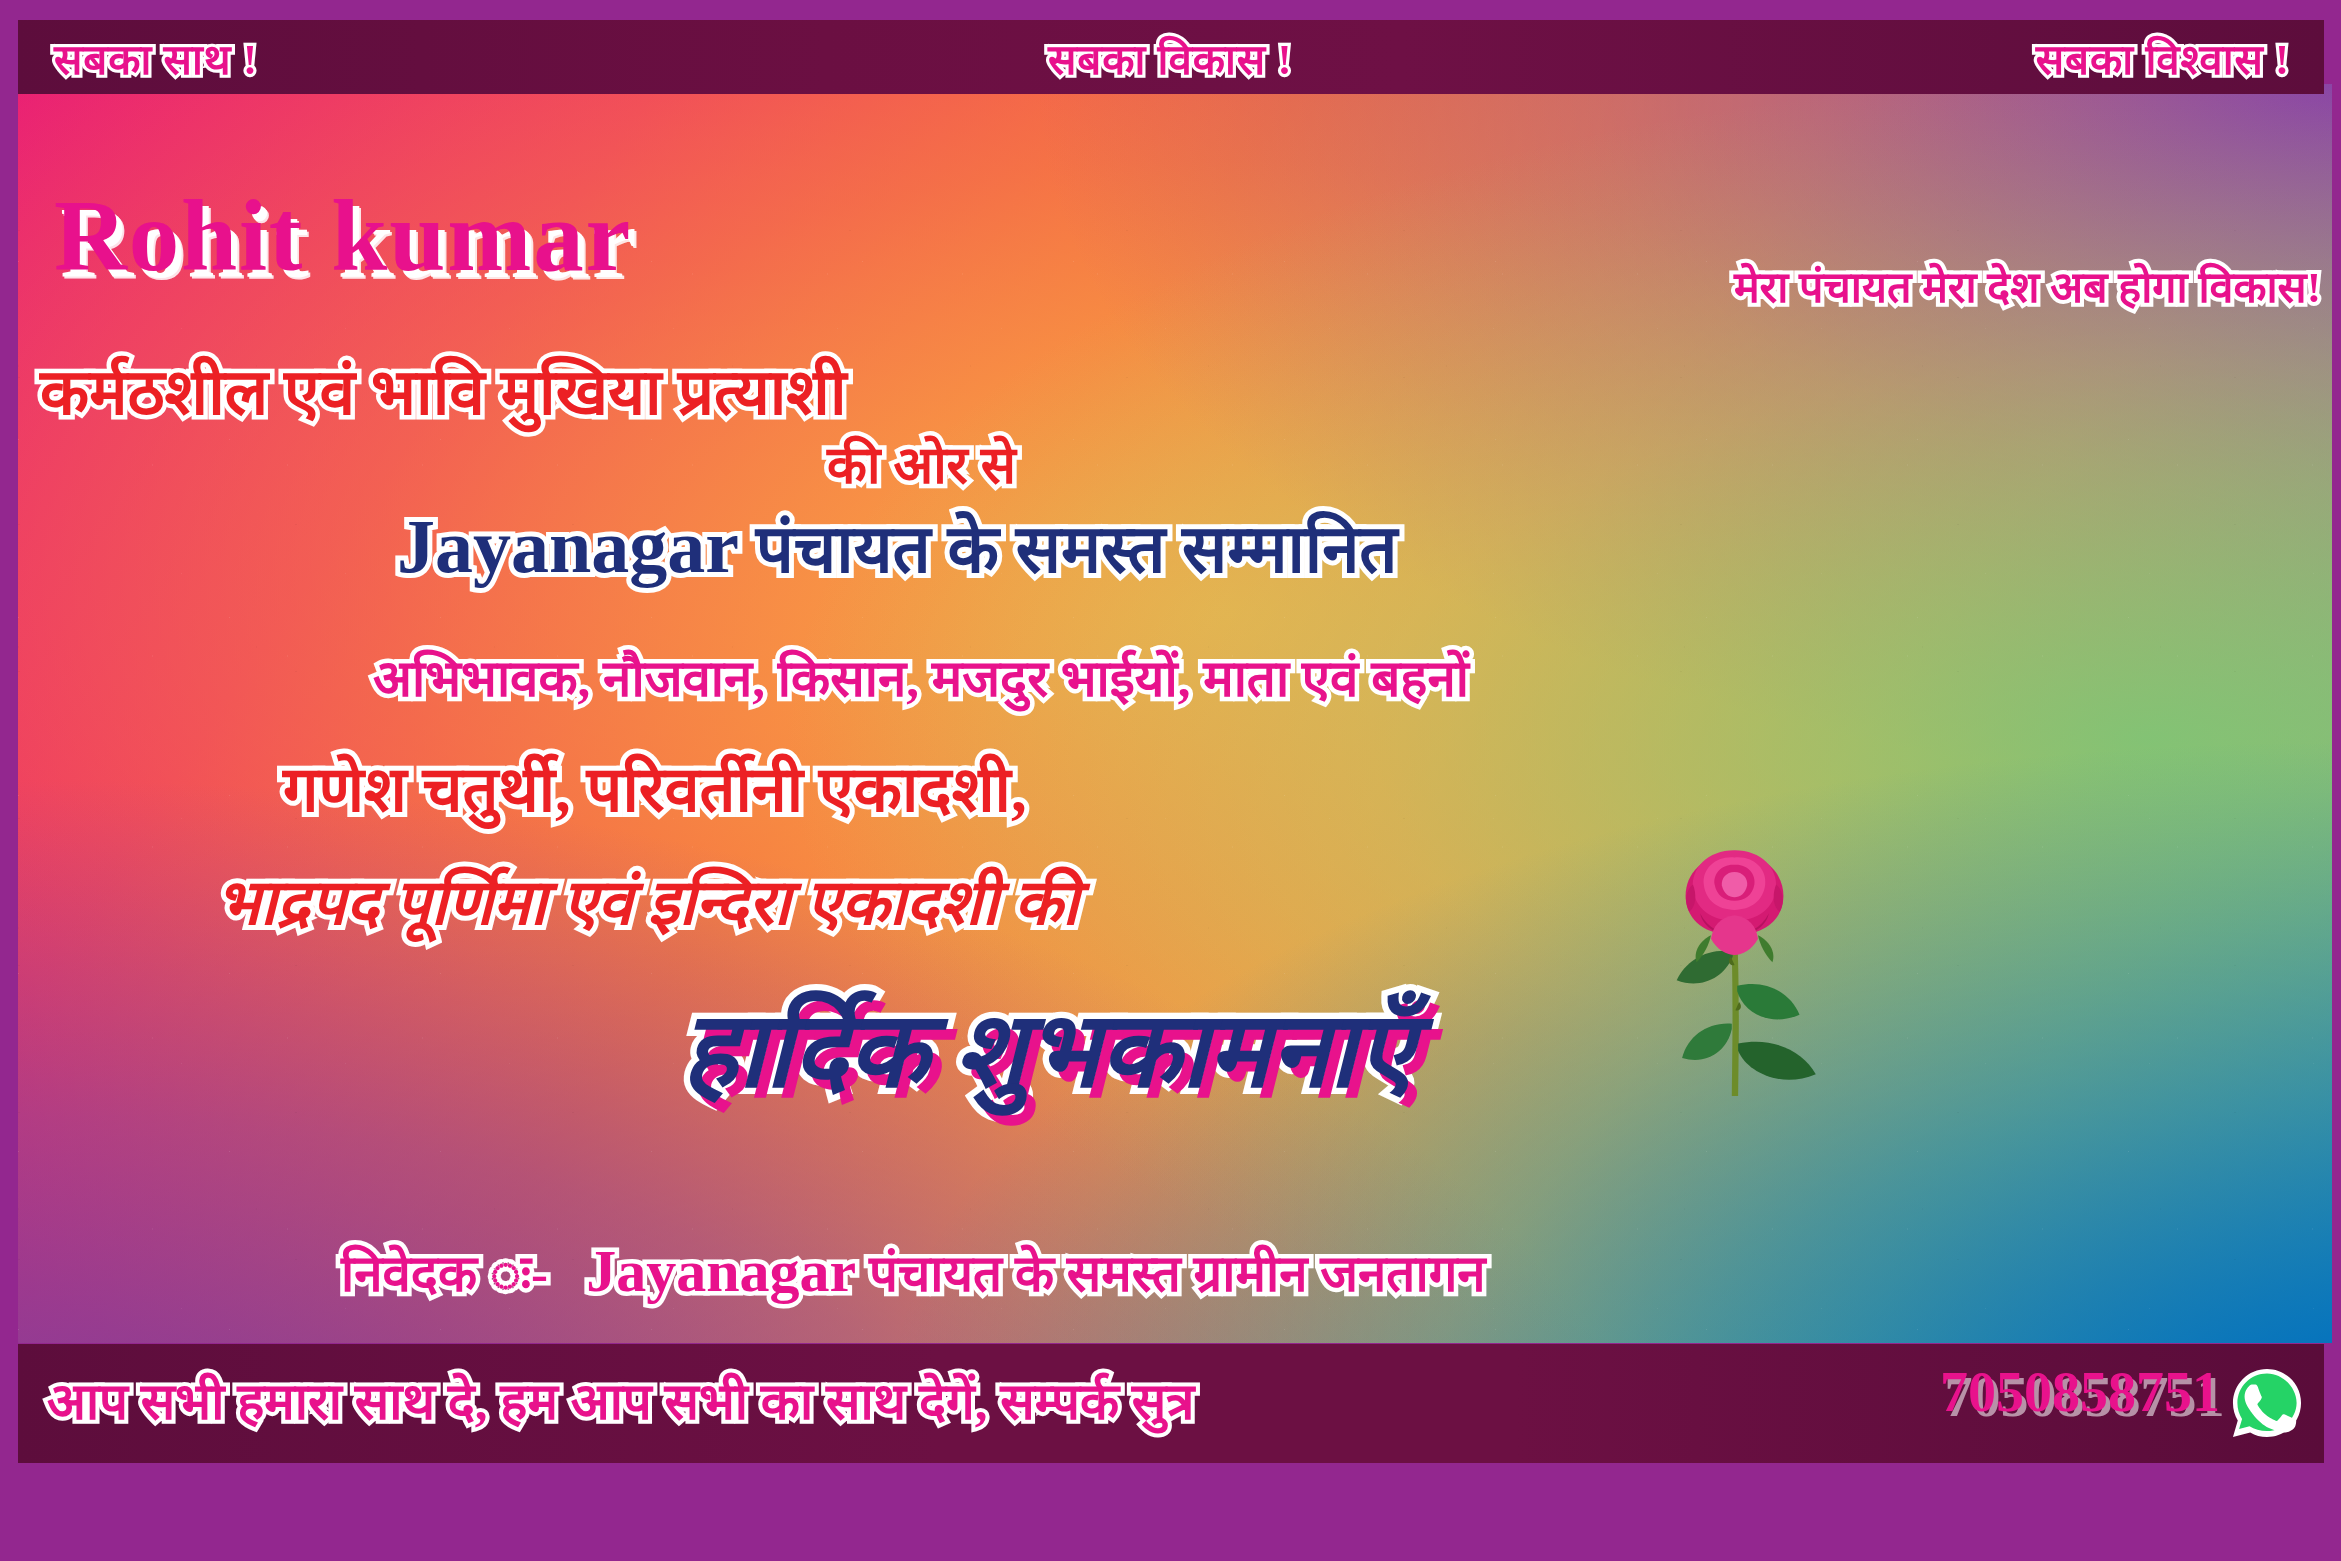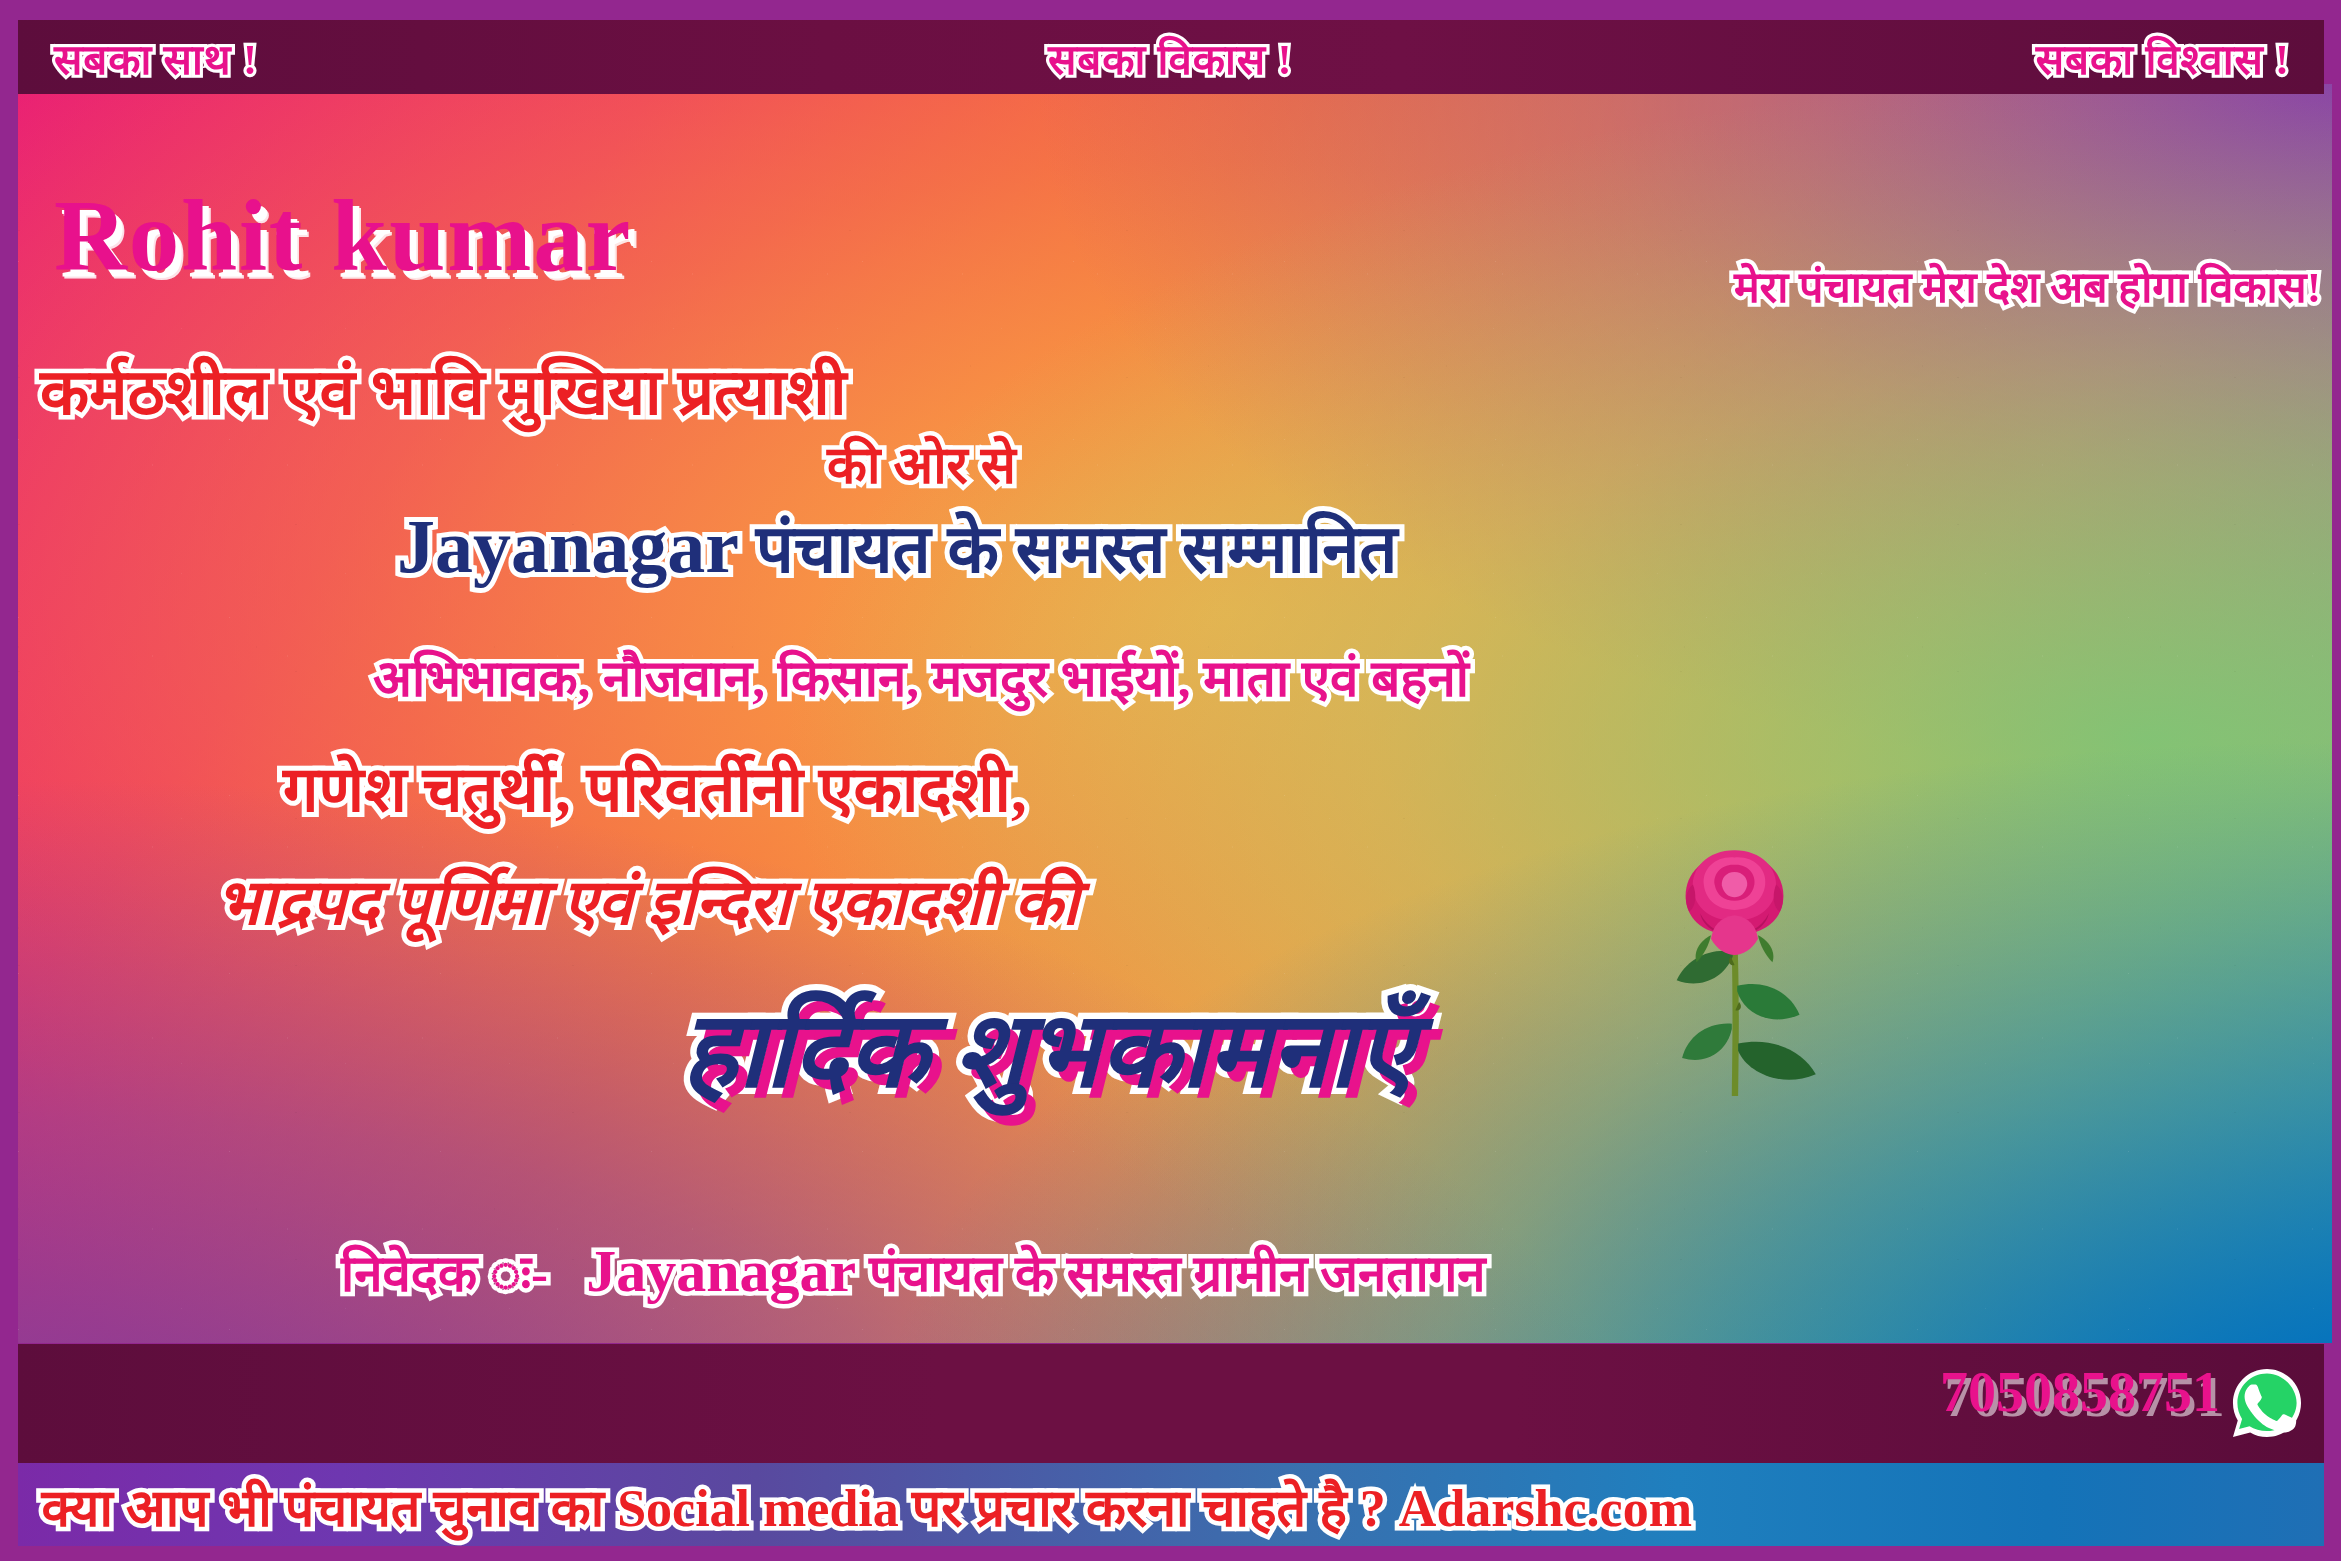--- a/index.html
+++ b/index.html
@@ -175,26 +175,24 @@
         <path d="M62 88 C70 104 86 112 104 112 C86 114 66 106 62 88 Z" fill="#b5125f"></path>
         <path d="M138 88 C130 104 114 112 96 112 C114 114 134 106 138 88 Z" fill="#b5125f"></path>
         <path d="M100 90 C84 92 76 102 74 116 C80 128 92 134 100 134 C108 134 120 128 126 116 C124 102 116 92 100 90 Z" fill="#e5368c"></path>
         <path d="M74 112 C62 118 54 130 58 142 C66 134 72 122 74 112 Z" fill="#3f7c2e"></path>
         <path d="M126 112 C138 118 146 130 142 142 C134 134 128 122 126 112 Z" fill="#3f7c2e"></path>
       </g>
     </svg>
   </div>
 
   <div class="botbar">
+    <span class="ln">आप सभी हमारा साथ दे, हम आप सभी का साथ देगें,  सम्पर्क सुत्र</span>
     <span class="num">7050858751</span>
     <svg class="wa" viewBox="0 0 100 100">
       <path d="M50 4 C24.6 4 4 24.6 4 50 c0 8.6 2.4 16.7 6.5 23.6 L4 96 l23.3 -6.3 C34 93.6 41.7 96 50 96 c25.4 0 46 -20.6 46 -46 S75.4 4 50 4 Z" fill="#ffffff"></path>
       <path d="M50 10 C27.9 10 10 27.9 10 50 c0 7.9 2.3 15.3 6.3 21.5 l-4 13.7 14.1 -3.8 C32.7 85 41 88 50 88 c22.1 0 40 -17.9 40 -38 S72.1 10 50 10 Z" fill="#25d366"></path>
       <path d="M37.5 28 c-1.3 -2.8 -2.6 -2.9 -3.9 -2.9 h-3.3 c-1.1 0 -3 0.4 -4.6 2.2 -1.6 1.7 -6 5.9 -6 14.3 0 8.4 6.1 16.6 7 17.7 0.9 1.1 11.9 19 29.3 25.9 14.5 5.7 17.4 4.6 20.6 4.3 3.2 -0.3 10.2 -4.2 11.6 -8.2 1.4 -4 1.4 -7.5 1 -8.2 -0.4 -0.7 -1.6 -1.1 -3.3 -2 -1.7 -0.8 -10.2 -5.1 -11.8 -5.6 -1.6 -0.6 -2.8 -0.9 -3.9 0.9 -1.2 1.7 -4.5 5.6 -5.5 6.8 -1 1.1 -2 1.3 -3.7 0.4 -1.7 -0.9 -7.3 -2.7 -13.9 -8.6 -5.1 -4.6 -8.6 -10.2 -9.6 -11.9 -1 -1.7 -0.1 -2.7 0.8 -3.5 0.8 -0.8 1.7 -2 2.6 -3 0.8 -1 1.1 -1.7 1.7 -2.9 0.6 -1.1 0.3 -2.2 -0.2 -3 -0.4 -0.9 -3.8 -9.3 -4.9 -12.7 Z" fill="#ffffff"></path>
     </svg>
   </div>
 
-  <div class="webbar">
-    <span class="ln">क्या आप भी पंचायत चुनाव का Social media पर प्रचार करना चाहते है ? Adarshc.com</span>
-  </div>
 
 </div>
 
 
 </body></html>

